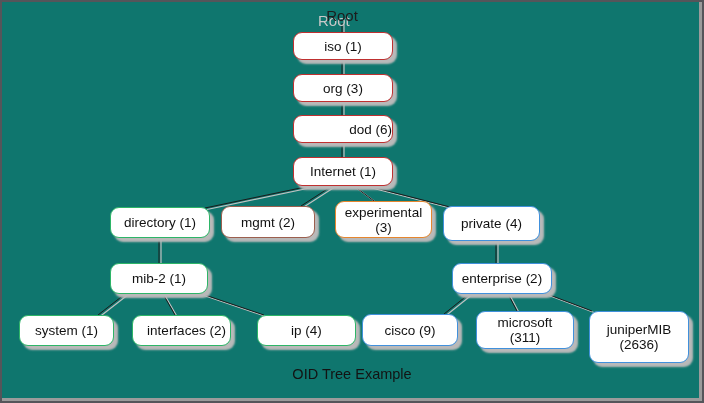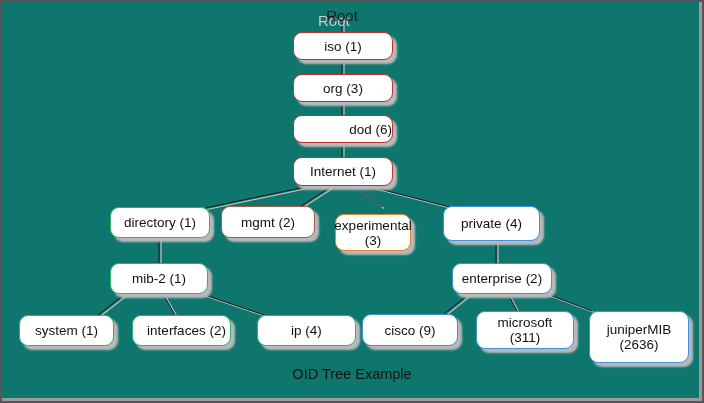--- a/index.html
+++ b/index.html
@@ -128,21 +128,21 @@
       </div>
       <div class="node" style="left: 291px; top: 155px; width: 100px; height: 29px; border: 1.5px solid rgb(191, 48, 48);">
         <div>Internet (1)</div>
       </div>
       <div class="node" style="left: 108px; top: 205px; width: 100px; height: 31px; border: 1.5px solid rgb(45, 181, 103);">
         <div>directory (1)</div>
       </div>
       <div class="node" style="left: 219px; top: 204px; width: 94px; height: 32px; border: 1.5px solid rgb(156, 95, 78);">
         <div>mgmt (2)</div>
       </div>
-      <div class="node" style="left: 333px; top: 212px; width: 76px; height: 37px; border: 1.5px solid rgb(230, 134, 46);">
+      <div class="node" style="left: 333px; top: 199px; width: 97px; height: 37px; border: 1.5px solid rgb(230, 134, 46);">
         <div>experimental</div>
         <div>(3)</div>
       </div>
       <div class="node" style="left: 441px; top: 204px; width: 97px; height: 35px; border: 1.5px solid rgb(64, 144, 220);">
         <div>private (4)</div>
       </div>
       <div class="node" style="left: 108px; top: 261px; width: 98px; height: 31px; border: 1.5px solid rgb(45, 181, 103);">
         <div>mib-2 (1)</div>
       </div>
       <div class="node" style="left: 450px; top: 261px; width: 100px; height: 31px; border: 1.5px solid rgb(64, 144, 220);">

